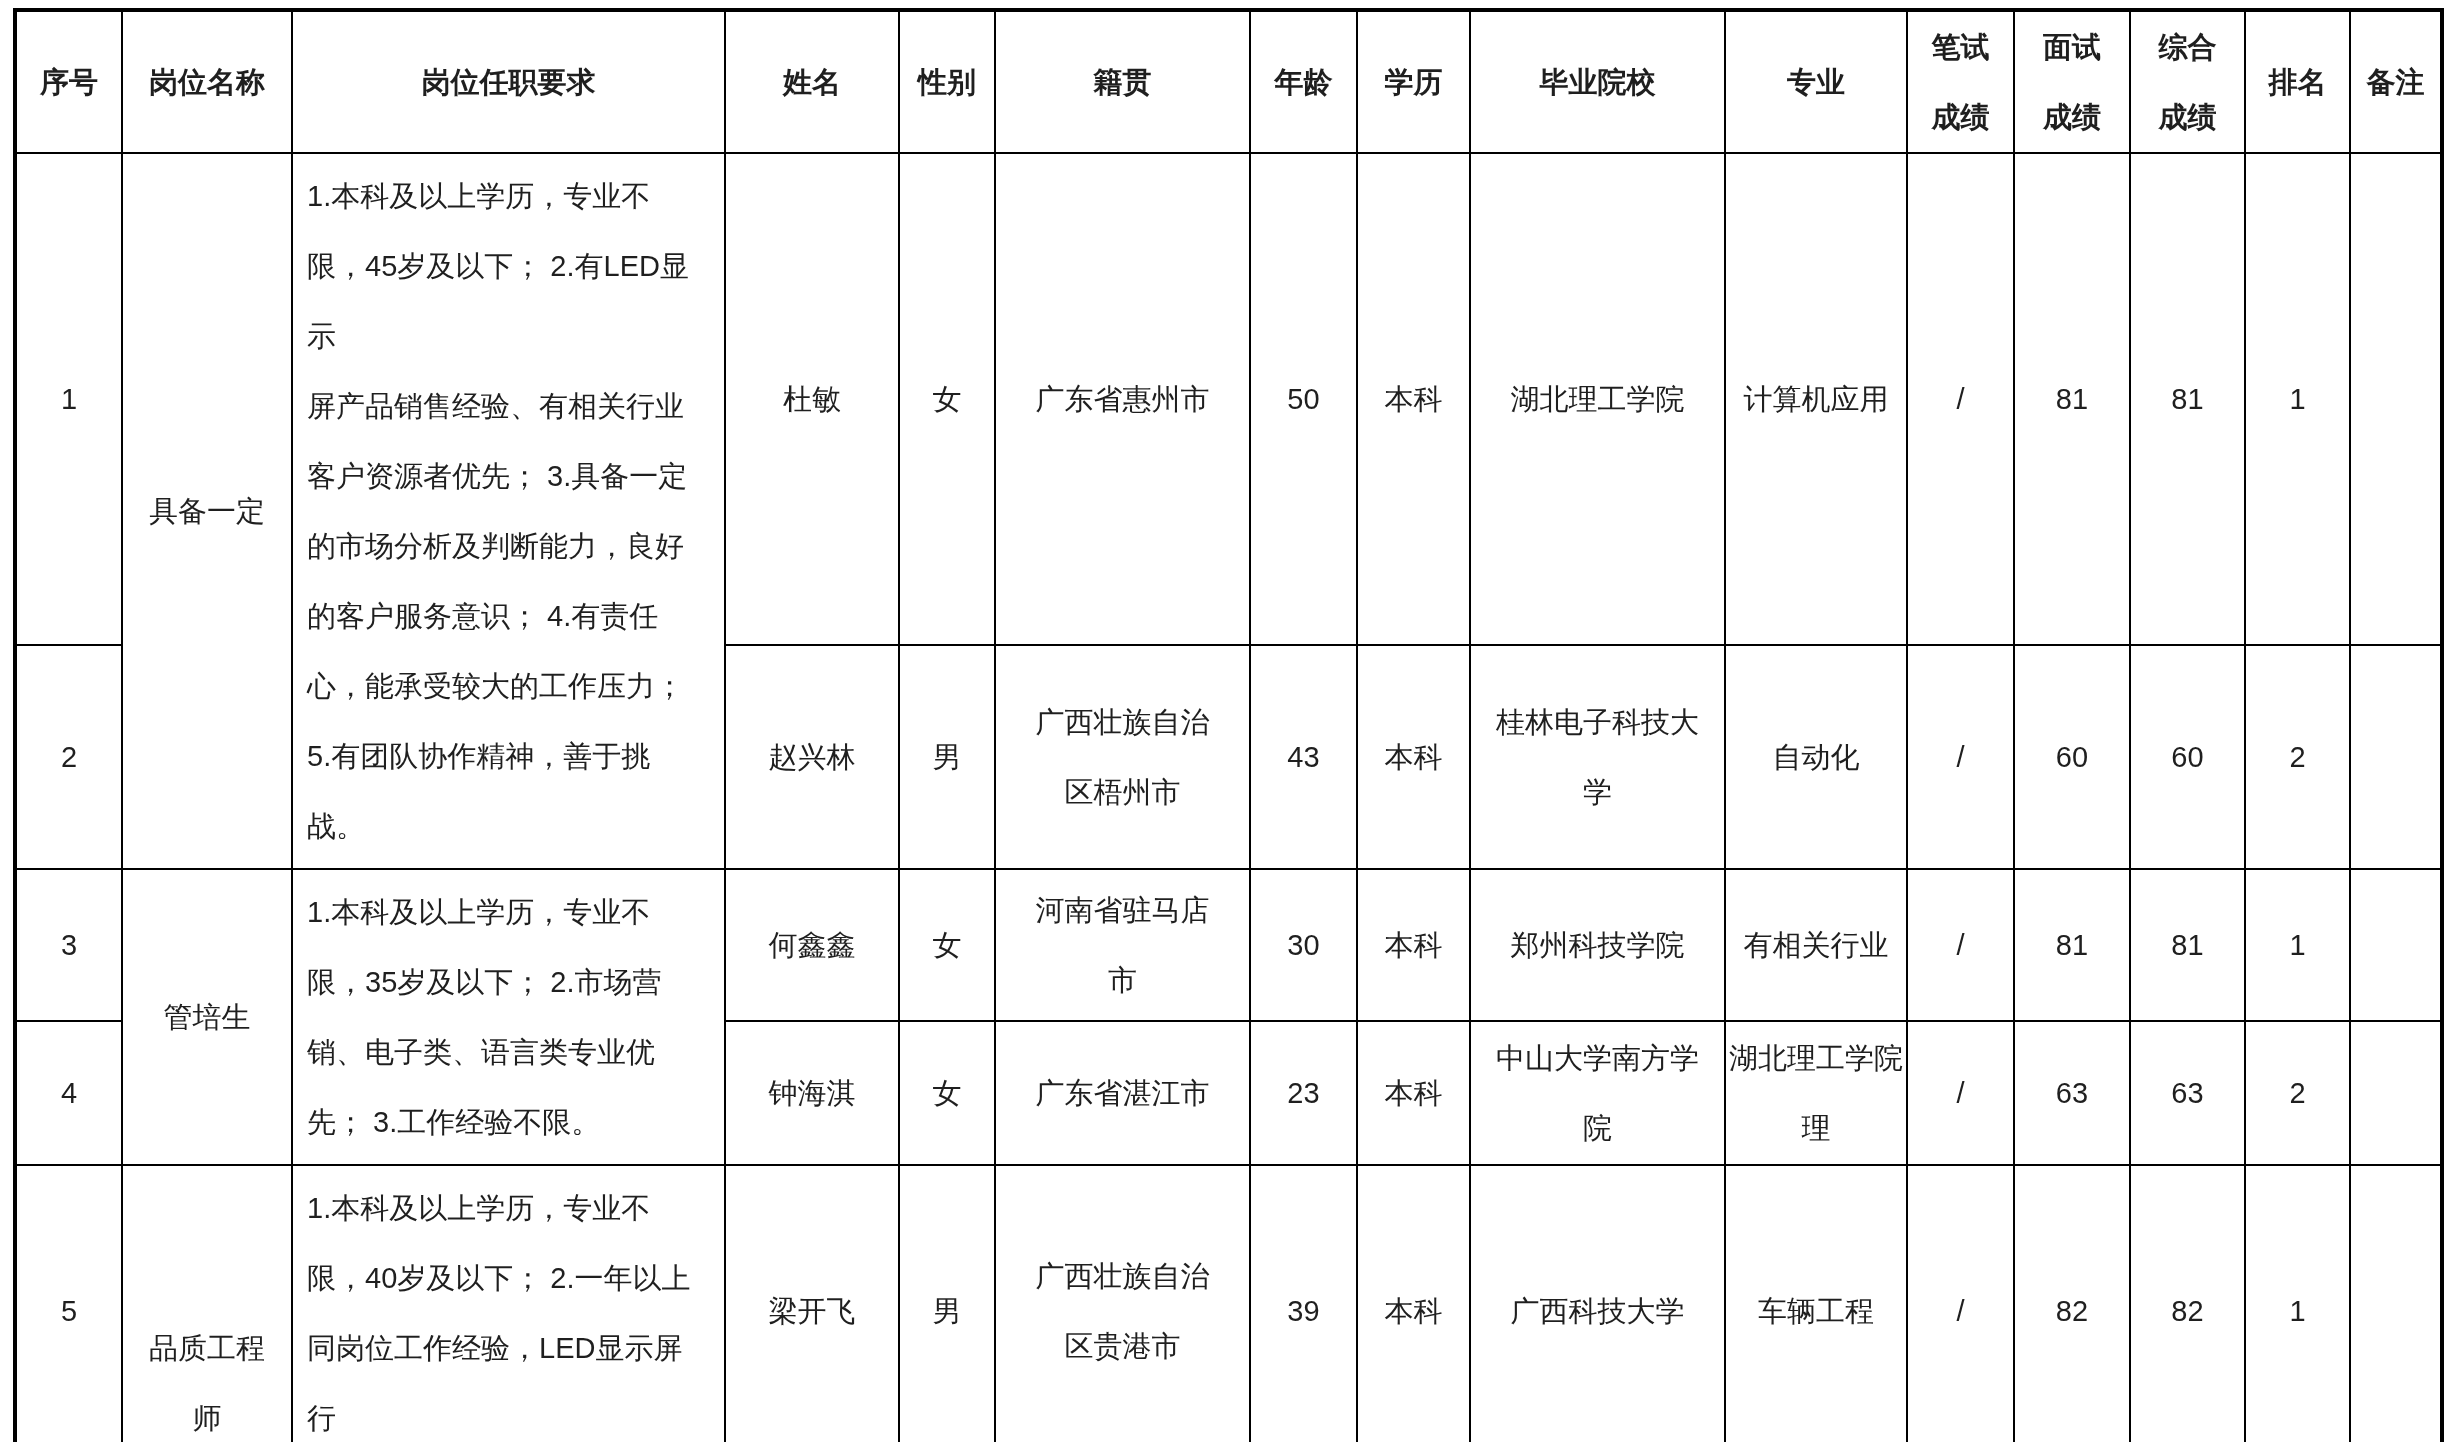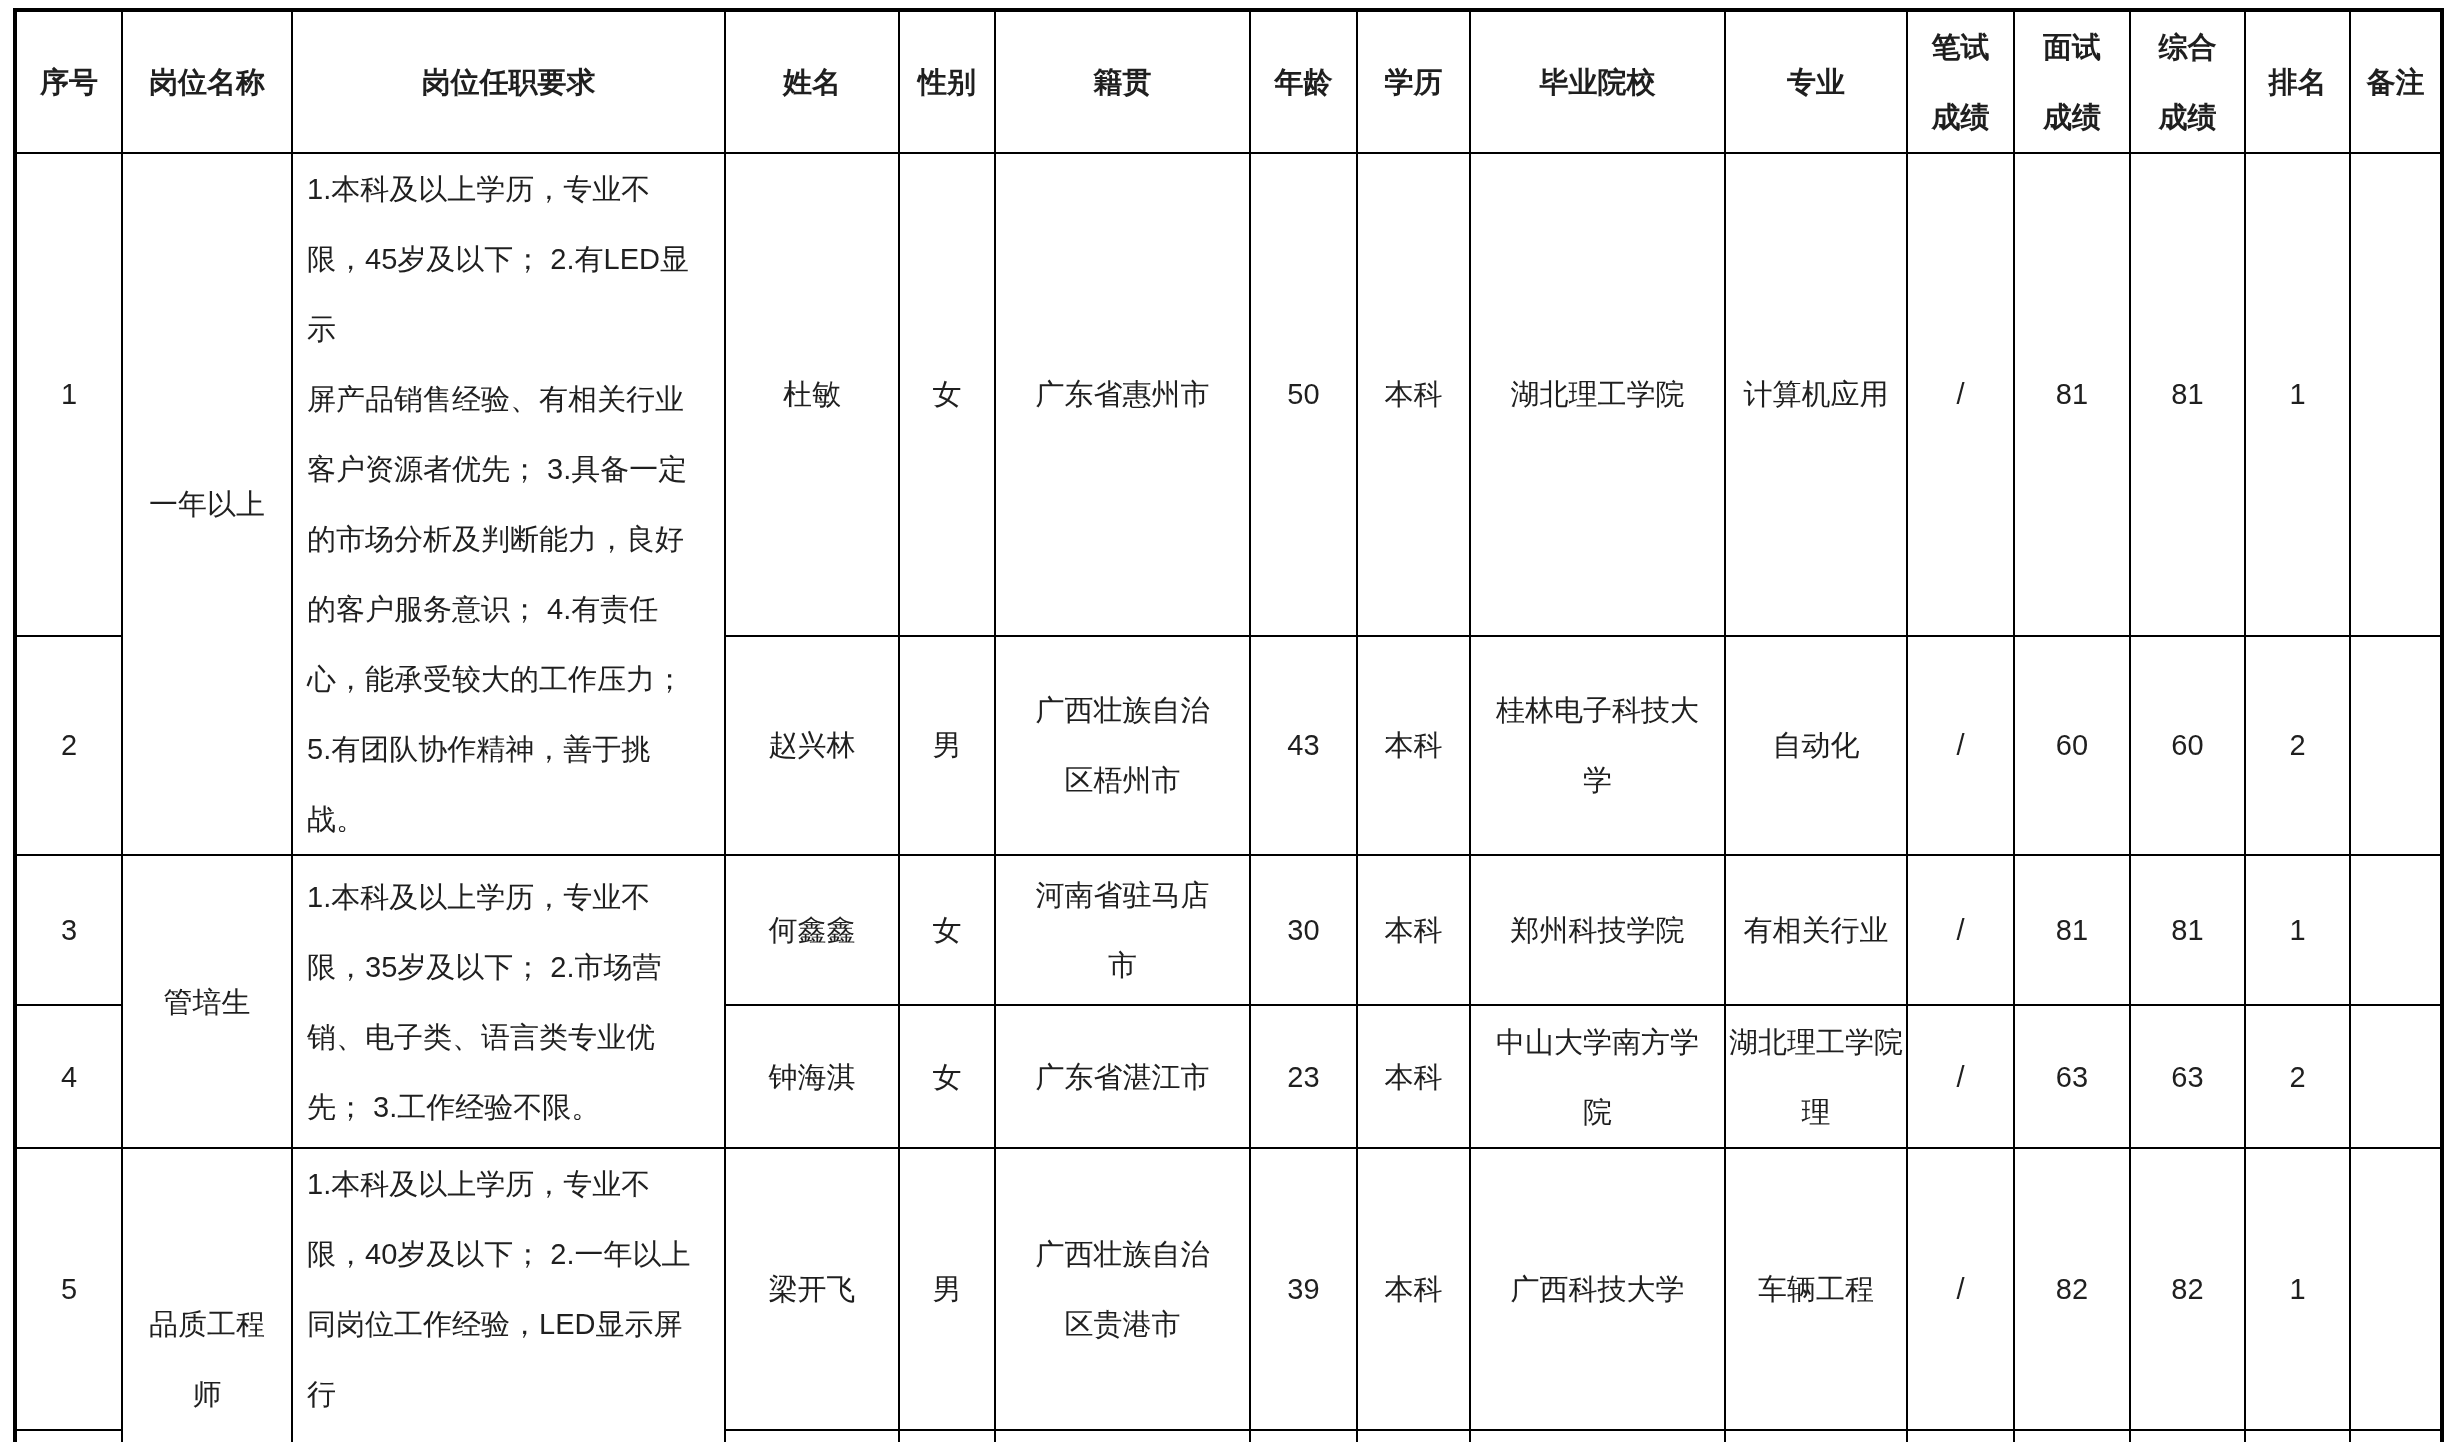--- a/index.html
+++ b/index.html
@@ -28,21 +28,21 @@
     white-space: pre-line;
     overflow: hidden;
     font-weight: normal;
   }
   table.sheet th {
     font-weight: bold;
     margin-left: 36px;
   }
   table.sheet td.req {
     text-align: left;
-    padding: 0 14px;
+    padding: 7px 14px;
   }
 </style>
 </head>
 <body>
 
 <table class="sheet">
   <colgroup>
     <col style="width:107px">
       <col style="width:170px">
       <col style="width:433px">
@@ -80,21 +80,21 @@
 成绩</th>
       <th>排名</th>
       <th>备注</th>
     </tr>
   </thead>
 
   <tbody>
 
     <tr style="height:440px">
       <td>1</td>
-      <td rowspan="2">一年以上</td>
+      <td rowspan="2">具备一定</td>
       <td class="req" rowspan="2">1.本科及以上学历，专业不
 限，45岁及以下； 2.有LED显示
 屏产品销售经验、有相关行业
 客户资源者优先； 3.具备一定
 的市场分析及判断能力，良好
 的客户服务意识； 4.有责任
 心，能承受较大的工作压力；
 5.有团队协作精神，善于挑
 战。</td>
       <td>杜敏</td>

